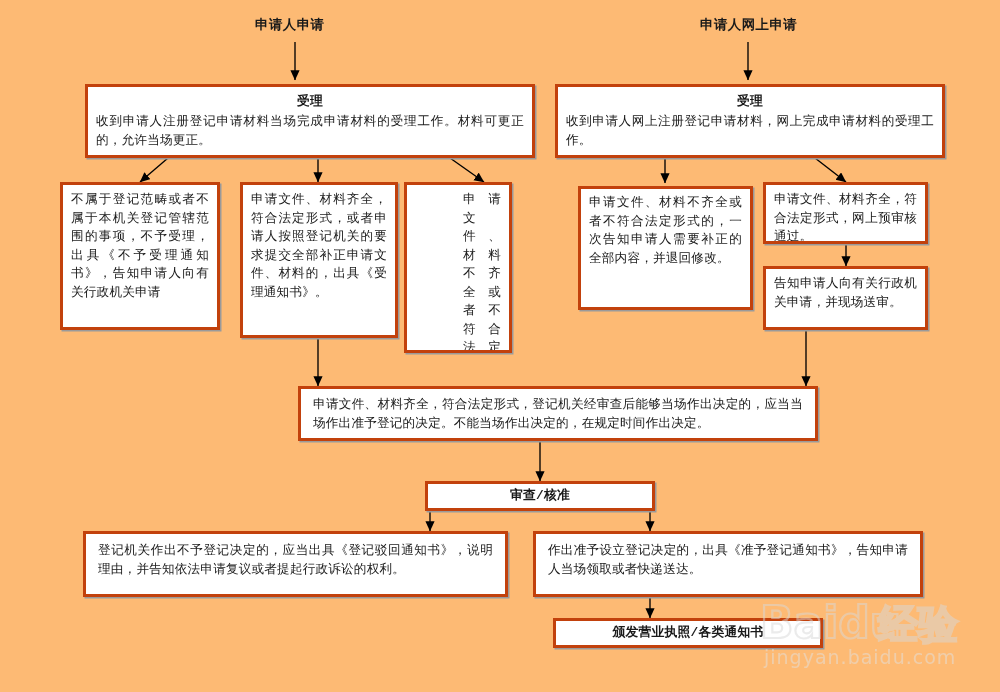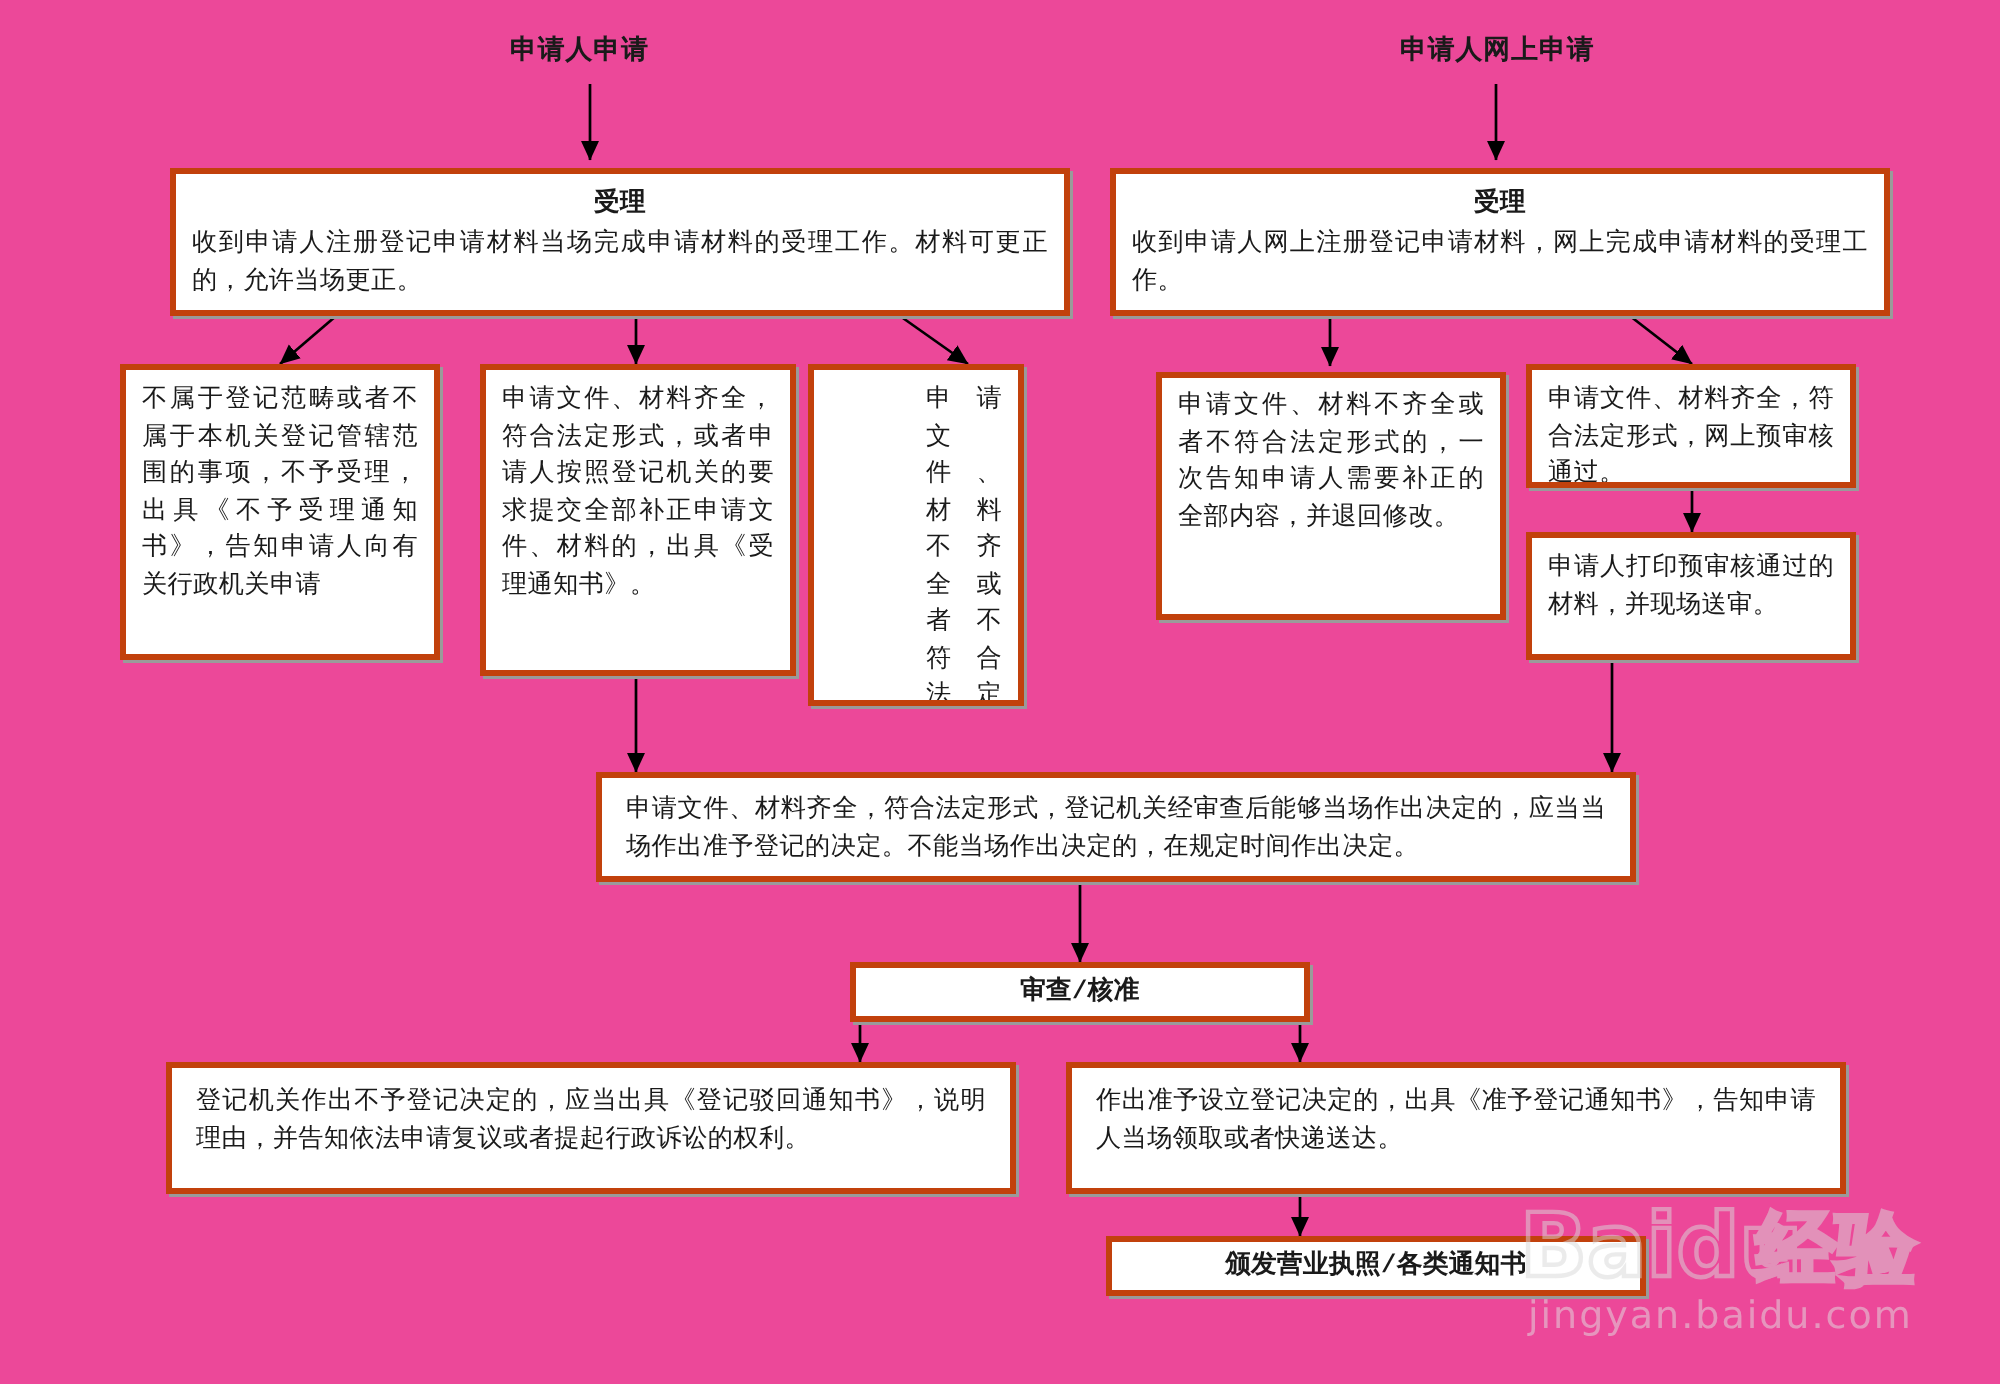--- a/index.html
+++ b/index.html
@@ -6,21 +6,21 @@
   body{
     font-family:"Liberation Serif","DejaVu Serif",serif;
     color:#1a1a1a;
     -webkit-font-smoothing:antialiased;
   }
   #canvas{
     position:relative;
     width:1000px;
     height:692px;
     overflow:hidden;
-    background:#ec4899;
+    background:#fdba74;
   }
   svg#wires{
     position:absolute;
     left:0; top:0;
     width:1000px; height:692px;
     pointer-events:none;
     z-index:1;
   }
   .node{
     position:absolute;
@@ -160,21 +160,21 @@
 
   <div class="node" style="left:578px; top:186px; width:175px; height:124px;font-family:Liberation Mono, monospace;">
     <div class="inner">申请文件、材料不齐全或者不符合法定形式的，一次告知申请人需要补正的全部内容，并退回修改。</div>
   </div>
 
   <div class="node" style="left:763px; top:182px; width:165px; height:62px;">
     <div class="inner">申请文件、材料齐全，符合法定形式，网上预审核通过。</div>
   </div>
 
   <div class="node" style="left:763px; top:266px; width:165px; height:64px;">
-    <div class="inner">申请人打印预审核通过的材料，并现场送审。</div>
+    <div class="inner">告知申请人向有关行政机关申请，并现场送审。</div>
   </div>
 
   <div class="node" style="left:298px; top:386px; width:520px; height:55px;">
     <div class="inner" style="padding:6px 12px;">申请文件、材料齐全，符合法定形式，登记机关经审查后能够当场作出决定的，应当当场作出准予登记的决定。不能当场作出决定的，在规定时间作出决定。</div>
   </div>
 
   <div class="node centered" style="left:425px; top:481px; width:230px; height:30px;">
     <div class="inner">
       <span class="title">审查/核准</span>
     </div>

